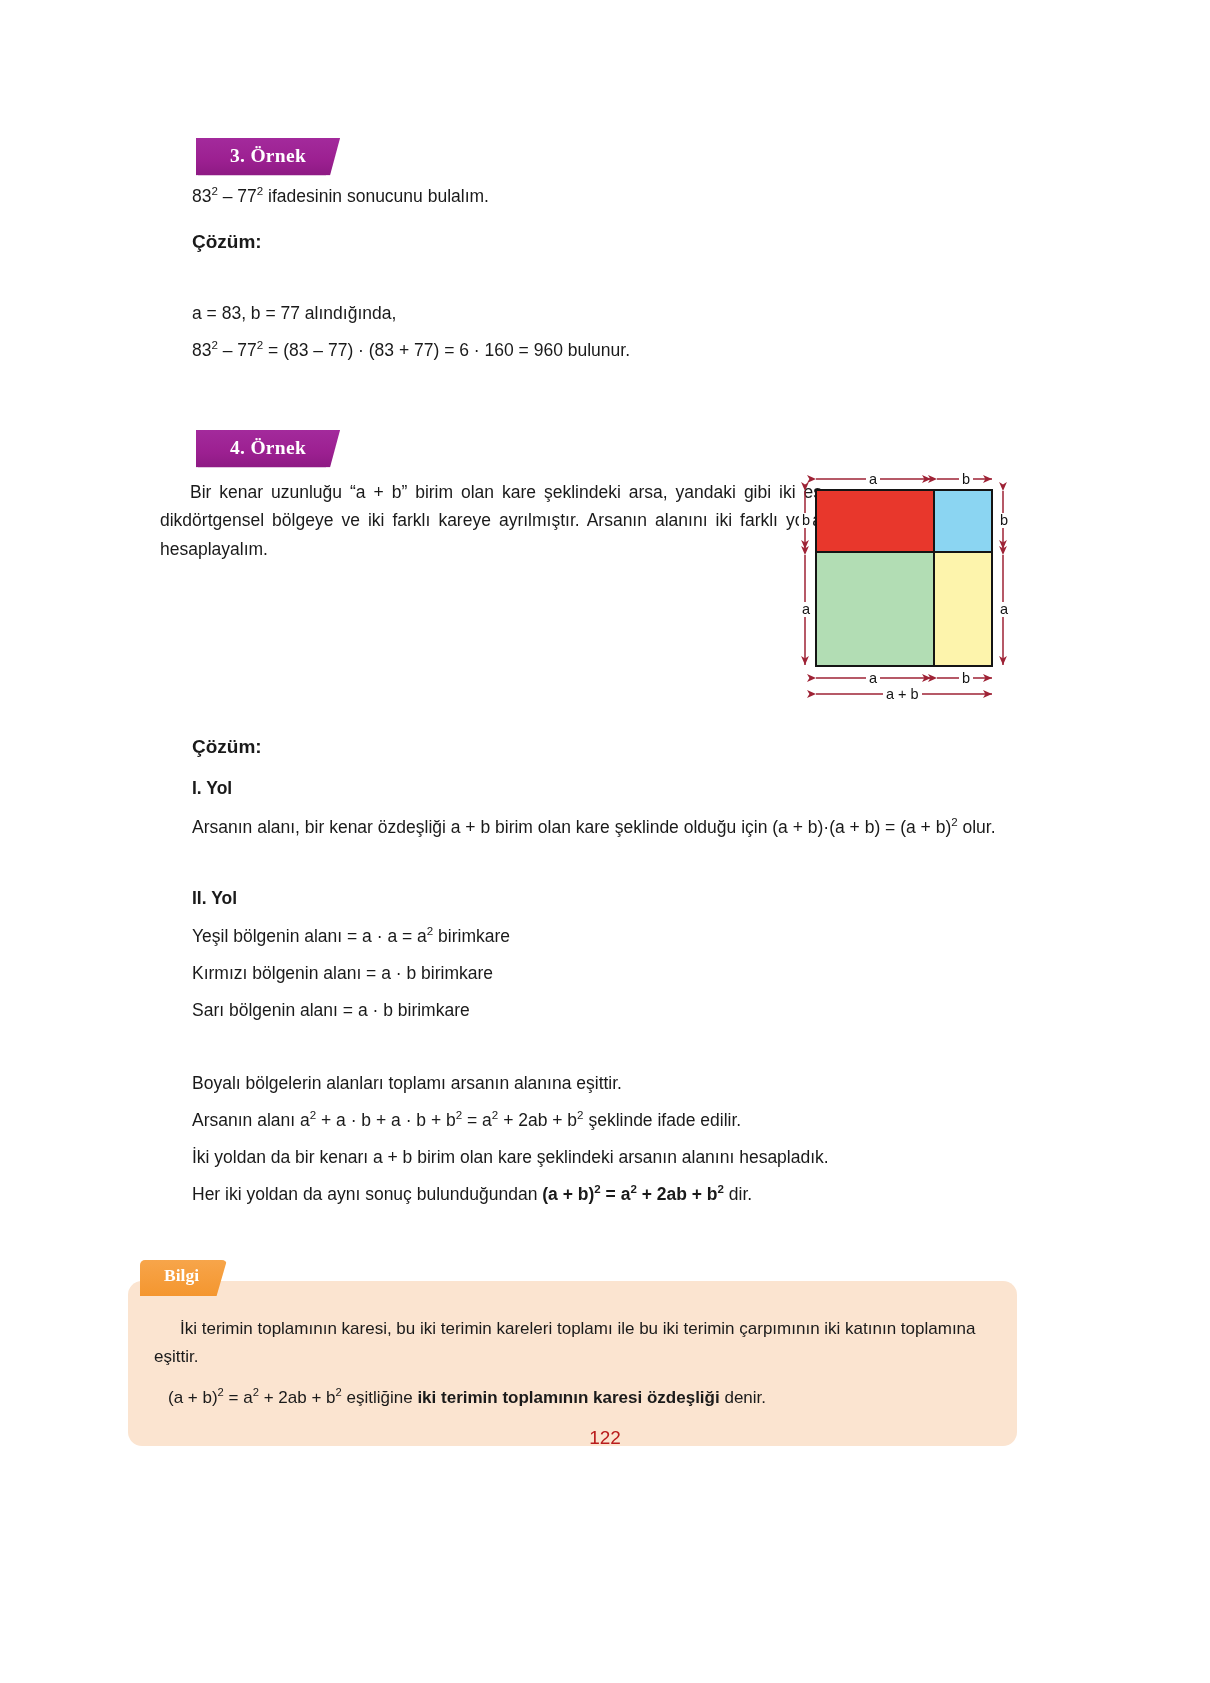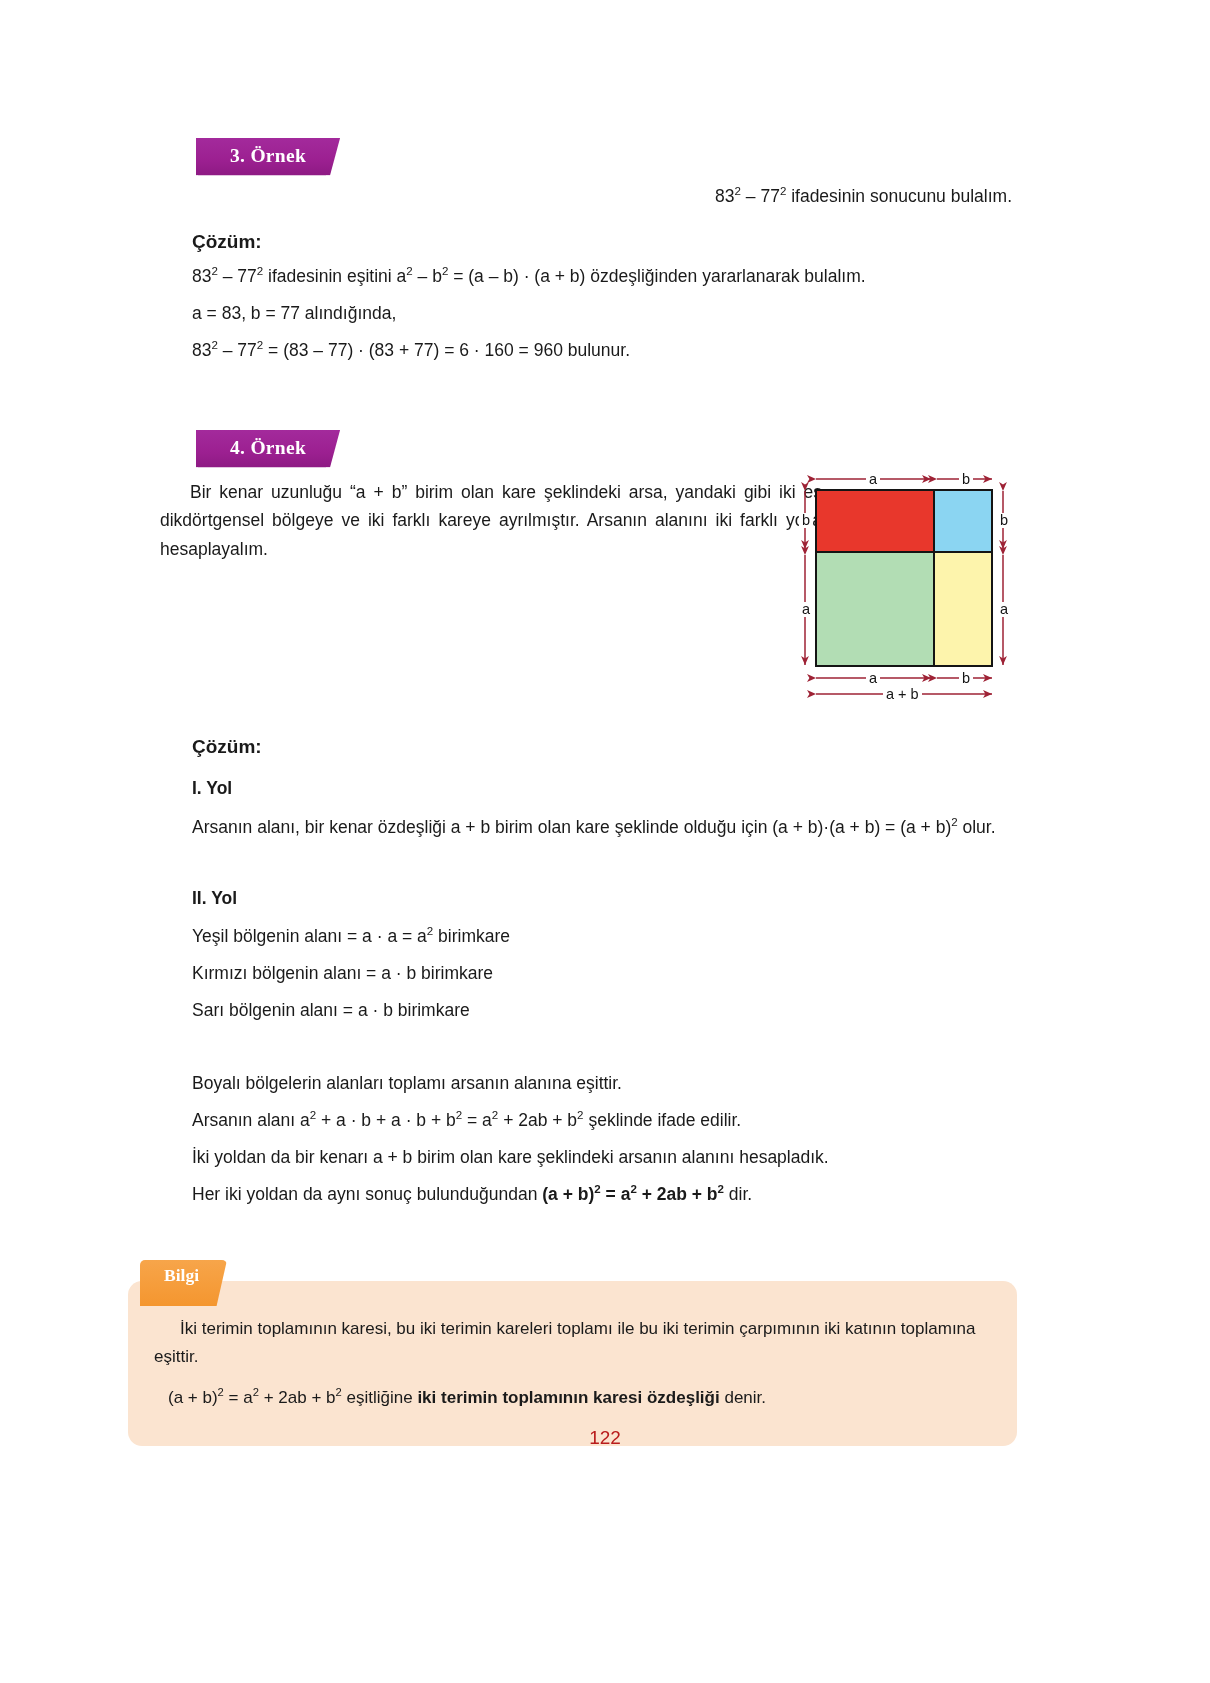--- a/index.html
+++ b/index.html
@@ -109,21 +109,21 @@
   }
   .bilgi-tab {
     position: absolute;
     left: 140px;
     top: 1260px;
     background: linear-gradient(180deg, #f7a54a 0%, #f4962f 100%);
     color: #ffffff;
     font-family: "Liberation Serif", serif;
     font-weight: bold;
     font-size: 17.5px;
-    padding: 5px 28px 20px 24px;
+    padding: 5px 28px 10px 24px;
     -webkit-clip-path: polygon(0 0, 100% 0, 88% 100%, 0% 100%);
     clip-path: polygon(0 0, 100% 0, 88% 100%, 0% 100%);
     border-radius: 5px 5px 0 0;
     z-index: 3;
   }
   .bilgi-p { font-size: 17px; line-height: 1.62; margin: 0 0 14px 0; }
   .bilgi-p.last { margin-bottom: 12px; padding-left: 14px; }
 
   .pagenum {
     position: absolute;
@@ -136,29 +136,26 @@
 </style>
 </head>
 <body>
 
 <div class="page">
 
   <div class="block" style="left:152px; top:138px;">
     <span class="ribbon">3. Örnek</span>
   </div>
 
-  <div class="block txt" style="left:148px; top:183px; width:820px;text-align:right;">
+  <div class="block txt" style="left:148px; top:183px; width:820px;">
     <span>83</span><sup>2</sup><span> – 77</span><sup>2</sup><span> ifadesinin sonucunu bulalım.</span>
   </div>
 
   <div class="block txt bold" style="left:148px; top:228px; font-size:19px;">Çözüm:</div>
 
-  <div class="block txt" style="left:148px; top:263px; width:830px;">
-    <span>83</span><sup>2</sup><span> – 77</span><sup>2</sup><span> ifadesinin eşitini a</span><sup>2</sup><span> – b</span><sup>2</sup><span> = (a – b) · (a + b) özdeşliğinden yararlanarak bulalım.</span>
-  </div>
 
   <div class="block txt" style="left:148px; top:300px;">a = 83, b = 77 alındığında,</div>
 
   <div class="block txt" style="left:148px; top:337px; width:830px;">
     <span>83</span><sup>2</sup><span> – 77</span><sup>2</sup><span>  = (83 – 77) · (83 + 77) = 6 · 160 = 960 bulunur.</span>
   </div>
 
   <div class="block" style="left:152px; top:430px;">
     <span class="ribbon">4. Örnek</span>
   </div>

